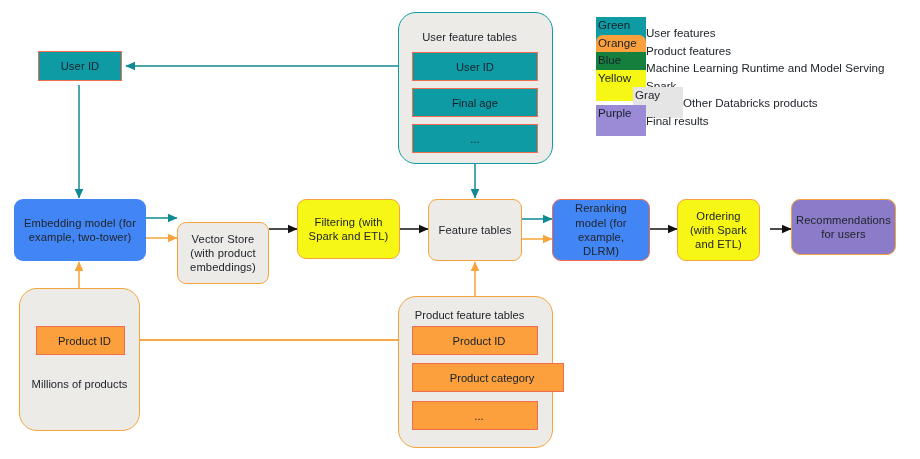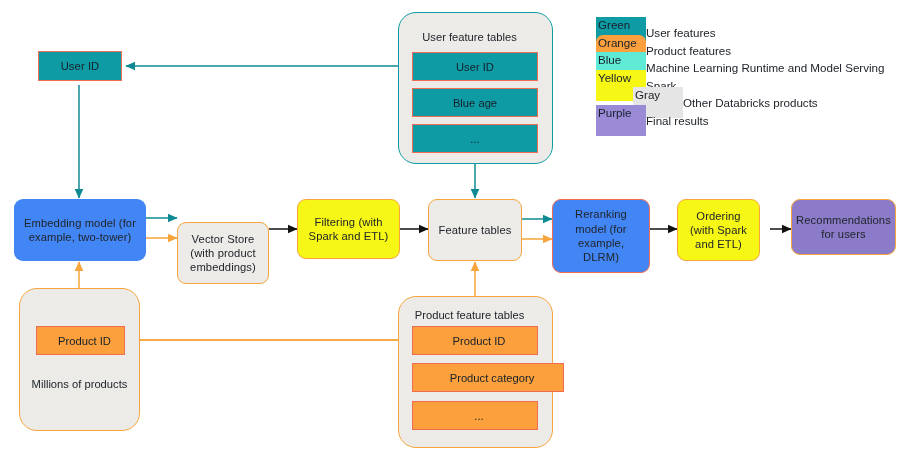--- a/index.html
+++ b/index.html
@@ -174,21 +174,21 @@
     <path d="M411,340 L131,340" stroke="#F6A43B" stroke-width="1.5" fill="none" marker-end="url(#ah-orange)"></path>
   </svg>
 
   <div class="group teal-edge" style="left:398px; top:12px; width:155px; height:152px;">
     <div class="group-title" style="top:18px;">User feature tables</div>
   </div>
   <div class="chip teal" style="left:412px; top:52px; width:126px; height:29px;">
     <span>User ID</span>
   </div>
   <div class="chip teal" style="left:412px; top:88px; width:126px; height:29px;">
-    <span>Blue age</span>
+    <span>Final age</span>
   </div>
   <div class="chip teal" style="left:412px; top:124px; width:126px; height:29px;">
     <span>...</span>
   </div>
 
   <div class="chip teal rectchip node" style="left:38px; top:51px; width:84px; height:30px;">
     <span>User ID</span>
   </div>
 
   <div class="node pbox blue noborder" style="left:14px; top:199px; width:132px; height:62px;">
@@ -200,21 +200,21 @@
   </div>
 
   <div class="node pbox yellow" style="left:297px; top:199px; width:103px; height:60px;">
     <span>Filtering (with Spark and ETL)</span>
   </div>
 
   <div class="node pbox gray" style="left:428px; top:199px; width:94px; height:62px;">
     <span>Feature tables</span>
   </div>
 
-  <div class="node pbox blue" style="left:552px; top:199px; width:98px; height:74px;">
+  <div class="node pbox blue" style="left:552px; top:199px; width:98px; height:62px;">
     <span>Reranking model (for example, DLRM)</span>
   </div>
 
   <div class="node pbox yellow" style="left:677px; top:199px; width:83px; height:62px;">
     <span>Ordering (with Spark and ETL)</span>
   </div>
 
   <div class="node pbox purple" style="left:791px; top:199px; width:105px; height:56px;">
     <span>Recommendations for users</span>
   </div>
@@ -241,21 +241,21 @@
   <div id="legend">
     <div class="legend-row">
       <span class="legend-key" style="background: rgb(14, 155, 163); color: rgb(22, 32, 43);">Green</span>
       <span class="legend-label">User features</span>
     </div>
     <div class="legend-row">
       <span class="legend-key" style="background: rgb(251, 160, 60); color: rgb(22, 32, 43); border-radius: 7px;">Orange</span>
       <span class="legend-label">Product features</span>
     </div>
     <div class="legend-row">
-      <span class="legend-key" style="background: #5eead4; color: rgb(22, 32, 43);">Blue</span>
+      <span class="legend-key" style="background: #15803d; color: rgb(22, 32, 43);">Blue</span>
       <span class="legend-label">Machine Learning Runtime and Model Serving</span>
     </div>
     <div class="legend-row">
       <span class="legend-key" style="background: rgb(246, 247, 21); color: rgb(22, 32, 43);">Yellow</span>
       <span class="legend-label">Spark</span>
     </div>
     <div class="legend-row">
       <span class="legend-key" style="background: #e5e5e5; color: rgb(32, 37, 43); margin-left: 37px;">Gray</span>
       <span class="legend-label">Other Databricks products</span>
     </div>

